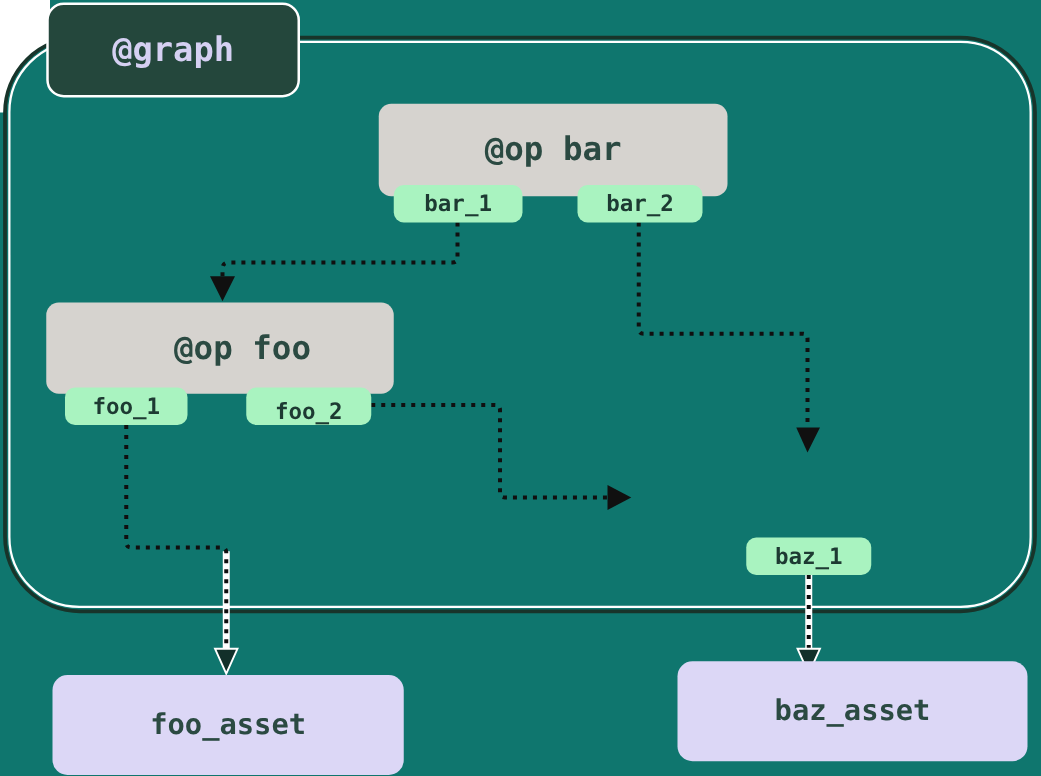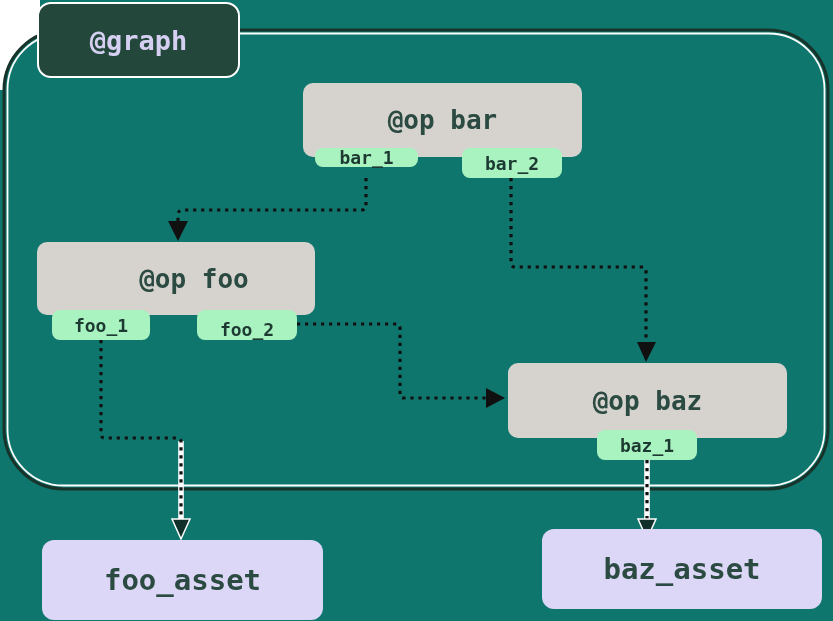--- a/index.html
+++ b/index.html
@@ -32,21 +32,21 @@
   .tag{
     background:#a9f3c0;
     border-radius:8px;
     color:#1d3a32;
     font-size:18px;font-weight:600;
   }
   .asset{
     background:#dcd7f6;
     border-radius:12px;
     color:#2b4a42;
-    font-size:29px;font-weight:600;
+    font-size:23px;font-weight:600;
   }
   .edge{
     fill:none;stroke:#101010;
     stroke-width:3.2;stroke-dasharray:3.2 4.8;
   }
   .edge-casing{
     fill:none;stroke:#ffffff;stroke-width:5.6;
   }
   .arrow{fill:#101010;}
   .arrow-cased{fill:#12302a;stroke:#ffffff;stroke-width:1.5;}
@@ -81,40 +81,37 @@
     <polygon class="arrow-cased" points="638,519 656,519 647,539"></polygon>
   </svg>
 
   <div class="node badge" style="left:37px;top:2px;width:203px;height:76px;">
     <span>@graph</span>
   </div>
 
   <div class="node op" style="left:303px;top:83px;width:279px;height:74px;">
     <span>@op bar</span>
   </div>
-  <div class="node tag" style="left:315px;top:148px;width:103px;height:19px;text-align:center;">
+  <div class="node tag" style="left:315px;top:148px;width:103px;height:30px;text-align:center;">
     <span>bar_1</span>
   </div>
   <div class="node tag" style="left:462px;top:148px;width:100px;height:30px;">
     <span>bar_2</span>
   </div>
 
   <div class="node op" style="left:37px;top:242px;width:278px;height:73px;padding-left:36px;">
     <span>@op foo</span>
   </div>
   <div class="node tag" style="left:52px;top:310px;width:98px;height:30px;">
     <span>foo_1</span>
   </div>
   <div class="node tag" style="left:197px;top:310px;width:100px;height:30px;align-items:flex-end;">
     <span>foo_2</span>
   </div>
 
-  <div class="node op" style="left:508px;top:363px;width:279px;height:75px;">
-    <span>@op baz</span>
-  </div>
   <div class="node tag" style="left:597px;top:430px;width:100px;height:30px;">
     <span>baz_1</span>
   </div>
 
   <div class="node asset" style="left:42px;top:540px;width:281px;height:80px;">
     <span>foo_asset</span>
   </div>
   <div class="node asset" style="left:507px;top:529px;width:280px;height:80px;margin-left:35px;">
     <span>baz_asset</span>
   </div>

